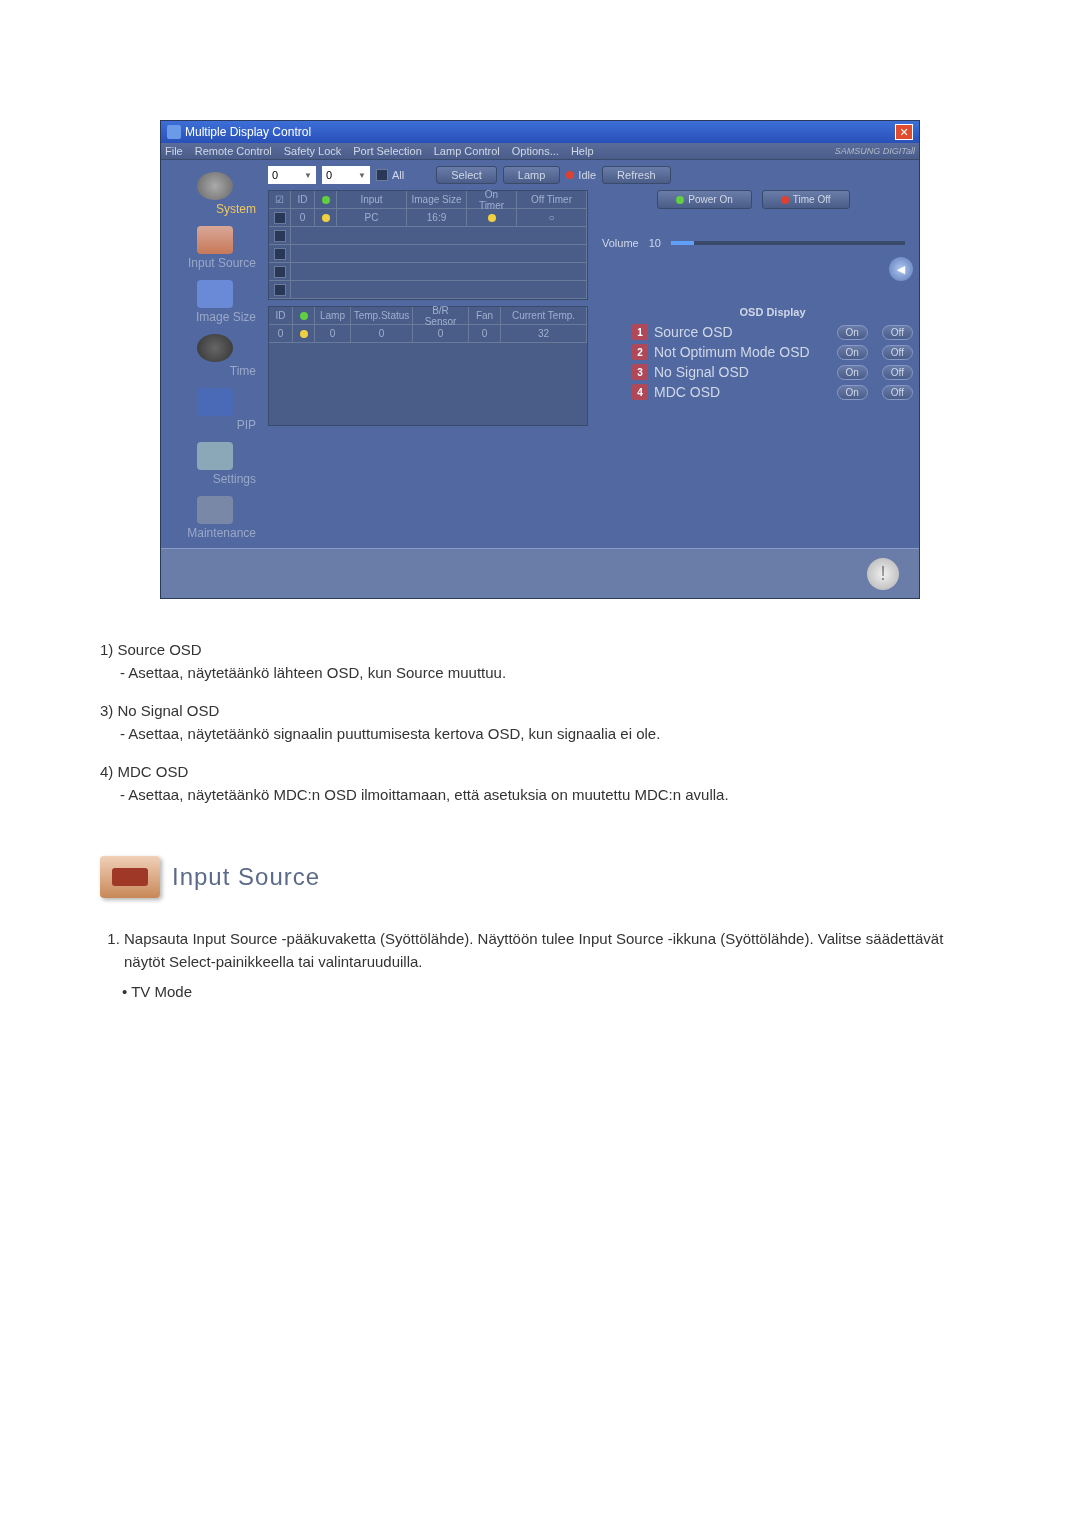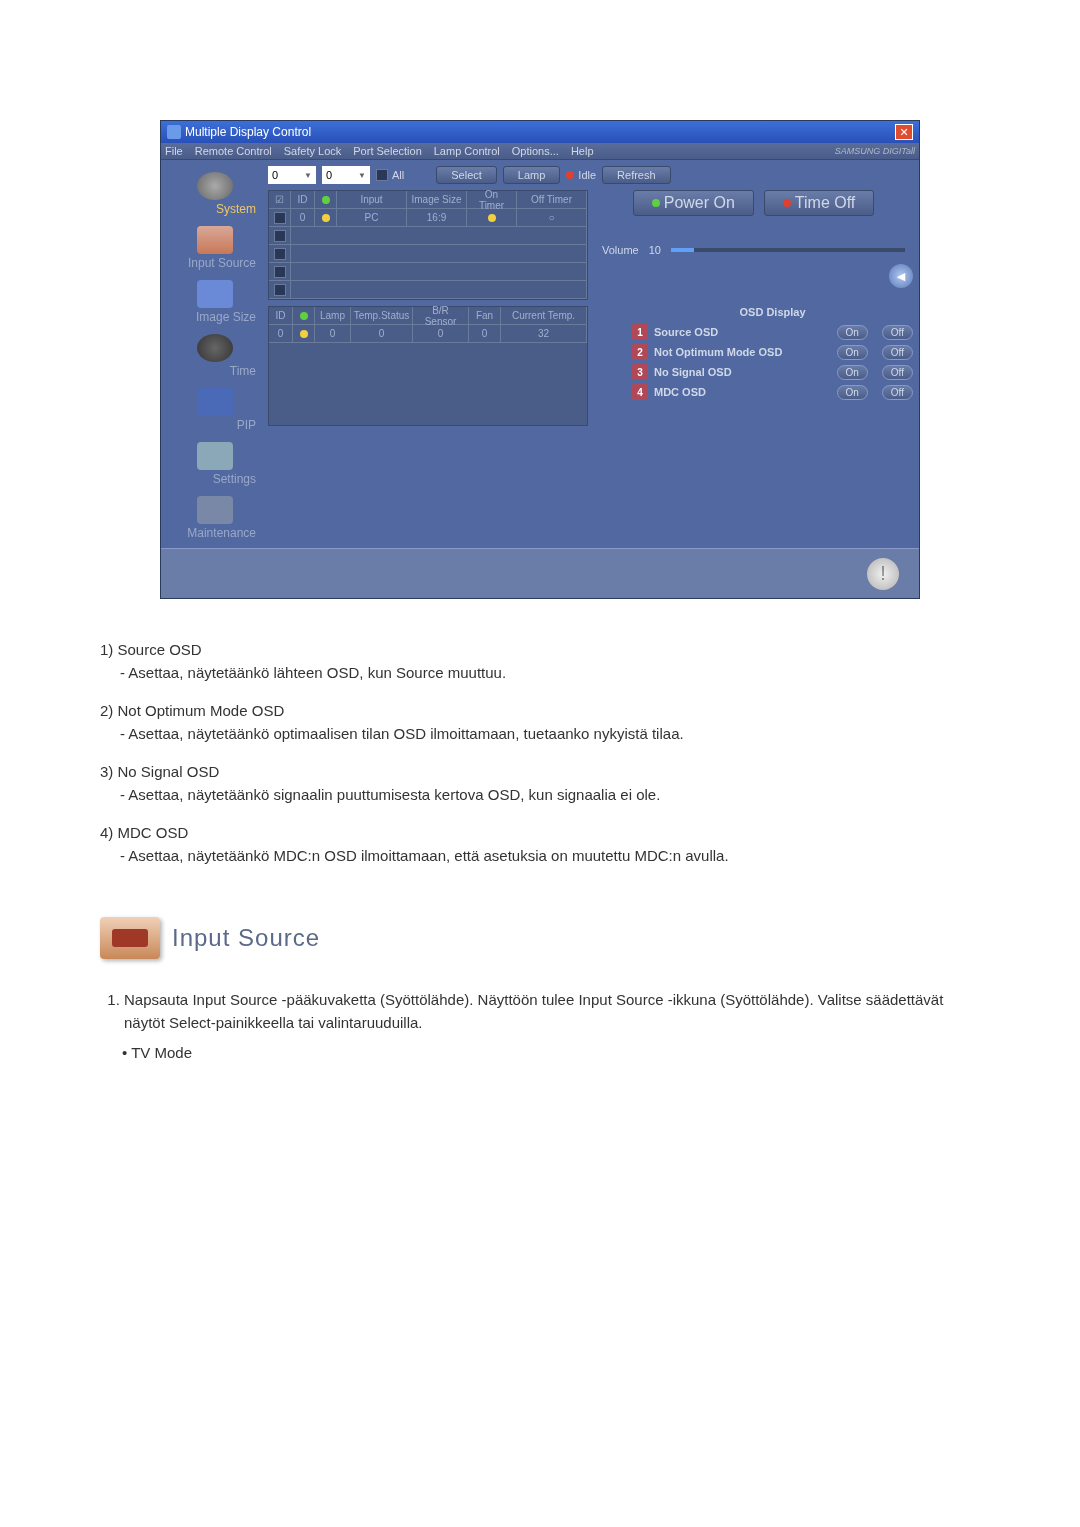--- a/index.html
+++ b/index.html
@@ -192,21 +192,21 @@
       display: flex;
       gap: 10px;
       justify-content: center;
     }
     .power-btn {
       padding: 3px 18px;
       background: linear-gradient(to bottom, #6a7ca8, #4a5c88);
       border: 1px solid #3a4a6a;
       border-radius: 3px;
       color: #d0d8e8;
-      font-size: 16px;
+      font-size: 10px;
       display: flex;
       align-items: center;
       gap: 4px;
       cursor: pointer;
     }
     .volume-row {
       display: flex;
       align-items: center;
       gap: 10px;
       color: #d0d8e8;
@@ -264,22 +264,22 @@
       font-size: 10px;
       font-weight: bold;
       display: flex;
       align-items: center;
       justify-content: center;
       border-radius: 2px;
     }
     .osd-label {
       flex: 1;
       color: #d0d8e8;
-      font-size: 11px;
-      font-weight: bold;
+      font-size: 14px;
+      font-weight: normal;
     }
     .osd-btns { display: flex; gap: 14px; text-align: center; }
     .osd-btn {
       padding: 1px 8px;
       background: linear-gradient(to bottom, #6a7ca8, #4a5c88);
       border: 1px solid #8a9ac8;
       border-radius: 8px;
       color: #d0d8e8;
       font-size: 10px;
       cursor: pointer;
@@ -564,24 +564,20 @@
   </div>
 </div>
 
 <div class="doc-text">
   <div class="doc-list">
     <div class="doc-item">
       <div class="doc-item-title">1)  Source OSD</div>
       <div class="doc-item-desc">- Asettaa, näytetäänkö lähteen OSD, kun Source muuttuu.</div>
     </div>
     <div class="doc-item">
-      <div class="doc-item-title">2)  Not Optimum Mode OSD</div>
-      <div class="doc-item-desc">- Asettaa, näytetäänkö optimaalisen tilan OSD ilmoittamaan, tuetaanko nykyistä tilaa.</div>
-    </div>
-    <div class="doc-item">
       <div class="doc-item-title">3)  No Signal OSD</div>
       <div class="doc-item-desc">- Asettaa, näytetäänkö signaalin puuttumisesta kertova OSD, kun signaalia ei ole.</div>
     </div>
     <div class="doc-item">
       <div class="doc-item-title">4)  MDC OSD</div>
       <div class="doc-item-desc">- Asettaa, näytetäänkö MDC:n OSD ilmoittamaan, että asetuksia on muutettu MDC:n avulla.</div>
     </div>
   </div>
 
   <div class="section-header">

